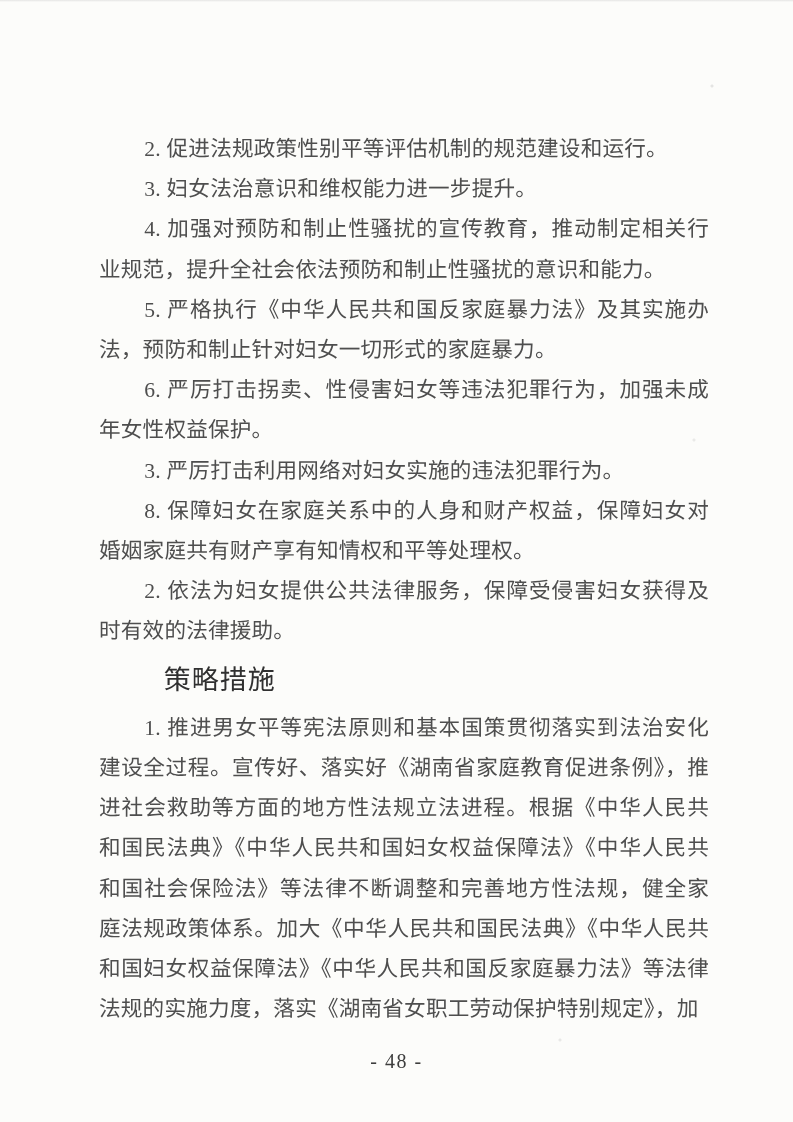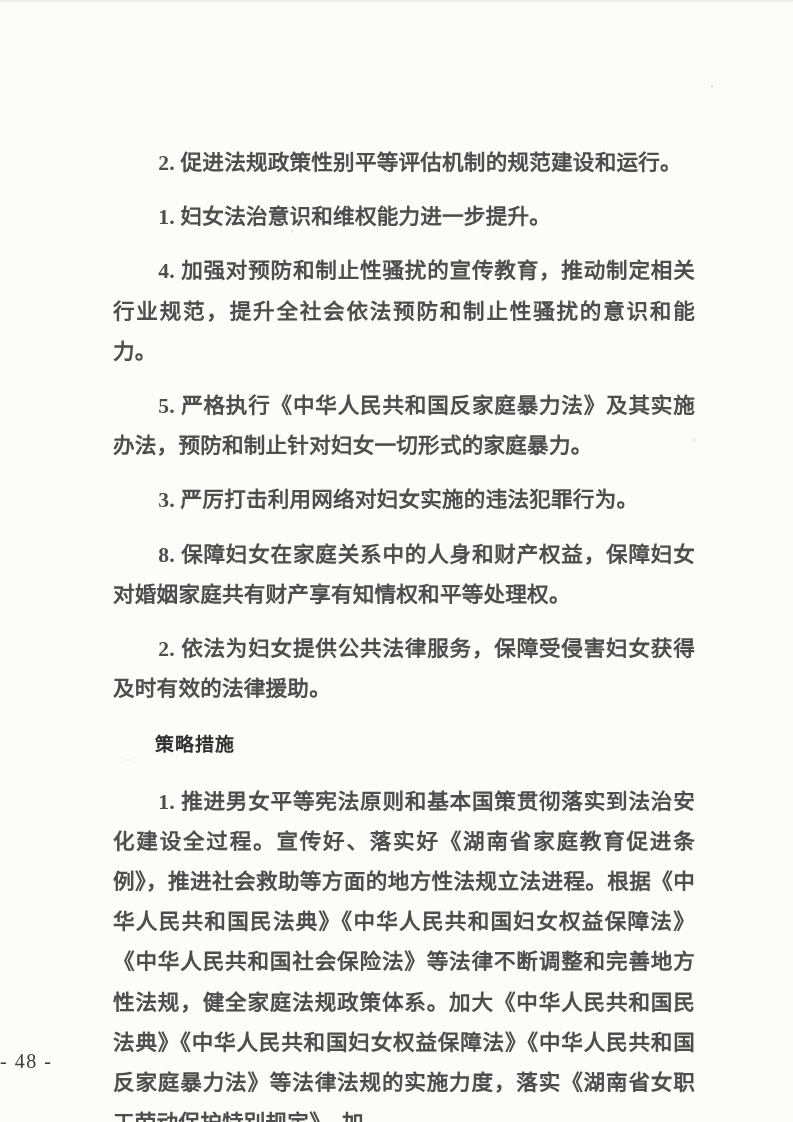--- a/index.html
+++ b/index.html
@@ -32,56 +32,57 @@
     left: 99px;
     top: 129px;
     width: 610px;
     font-size: 21.6px;
     line-height: 40.2px;
     color: #4e4e4e;
     text-align: justify;
     letter-spacing: 0.2px;
   }
   .para {
-    margin: 14px;
+    margin: 0;
     text-indent: 2.1em;
-    font-weight: 700;
+    font-weight: 400;
   }
   .section-heading {
-    margin: 16px;
+    margin: 8px;
     text-indent: 2.1em;
-    font-size: 19px;
+    font-size: 27px;
     line-height: 40.2px;
-    font-weight: 700;
+    font-weight: 400;
     color: #303030;
     font-family: "Liberation Sans", sans-serif;
     letter-spacing: 1px;
   }
   .page-footer {
     position: absolute;
     top: 1047px;
     left: 0;
     width: 793px;
-    text-align: left;
+    text-align: center;
     font-size: 20px;
     line-height: 28px;
     color: #3d3d3d;
     letter-spacing: 1.5px;
     font-family: "Liberation Serif", serif;
   }
 </style>
 </head>
 <body>
 
 <div class="scan-page">
   <div class="content">
     <p class="para">2. 促进法规政策性别平等评估机制的规范建设和运行。</p>
-    <p class="para">1. 妇女法治意识和维权能力进一步提升。</p>
+    <p class="para">3. 妇女法治意识和维权能力进一步提升。</p>
     <p class="para">4. 加强对预防和制止性骚扰的宣传教育，推动制定相关行业规范，提升全社会依法预防和制止性骚扰的意识和能力。</p>
     <p class="para">5. 严格执行《中华人民共和国反家庭暴力法》及其实施办法，预防和制止针对妇女一切形式的家庭暴力。</p>
+    <p class="para">6. 严厉打击拐卖、性侵害妇女等违法犯罪行为，加强未成年女性权益保护。</p>
     <p class="para">3. 严厉打击利用网络对妇女实施的违法犯罪行为。</p>
     <p class="para">8. 保障妇女在家庭关系中的人身和财产权益，保障妇女对婚姻家庭共有财产享有知情权和平等处理权。</p>
     <p class="para">2. 依法为妇女提供公共法律服务，保障受侵害妇女获得及时有效的法律援助。</p>
     <h3 class="section-heading">策略措施</h3>
     <p class="para">1. 推进男女平等宪法原则和基本国策贯彻落实到法治安化建设全过程。宣传好、落实好《湖南省家庭教育促进条例》，推进社会救助等方面的地方性法规立法进程。根据《中华人民共和国民法典》《中华人民共和国妇女权益保障法》《中华人民共和国社会保险法》等法律不断调整和完善地方性法规，健全家庭法规政策体系。加大《中华人民共和国民法典》《中华人民共和国妇女权益保障法》《中华人民共和国反家庭暴力法》等法律法规的实施力度，落实《湖南省女职工劳动保护特别规定》，加</p>
   </div>
   <div class="page-footer">- 48 -</div>
 </div>
 
 </body></html>

